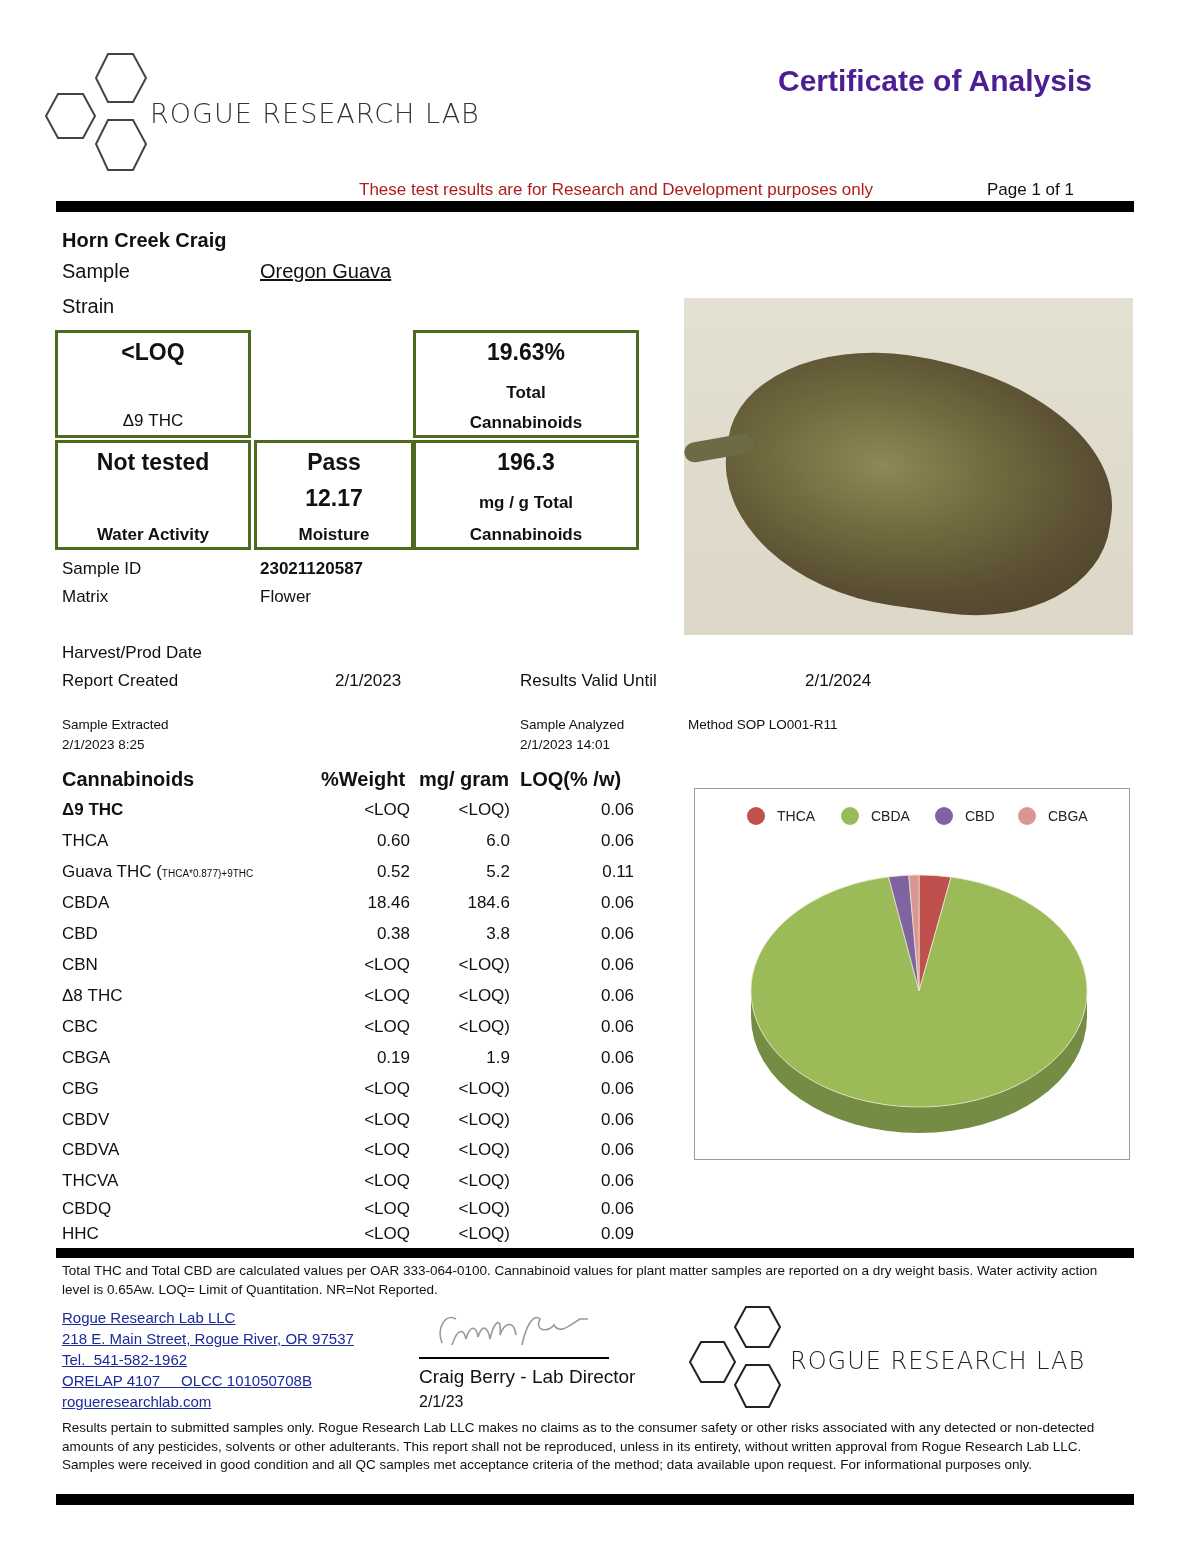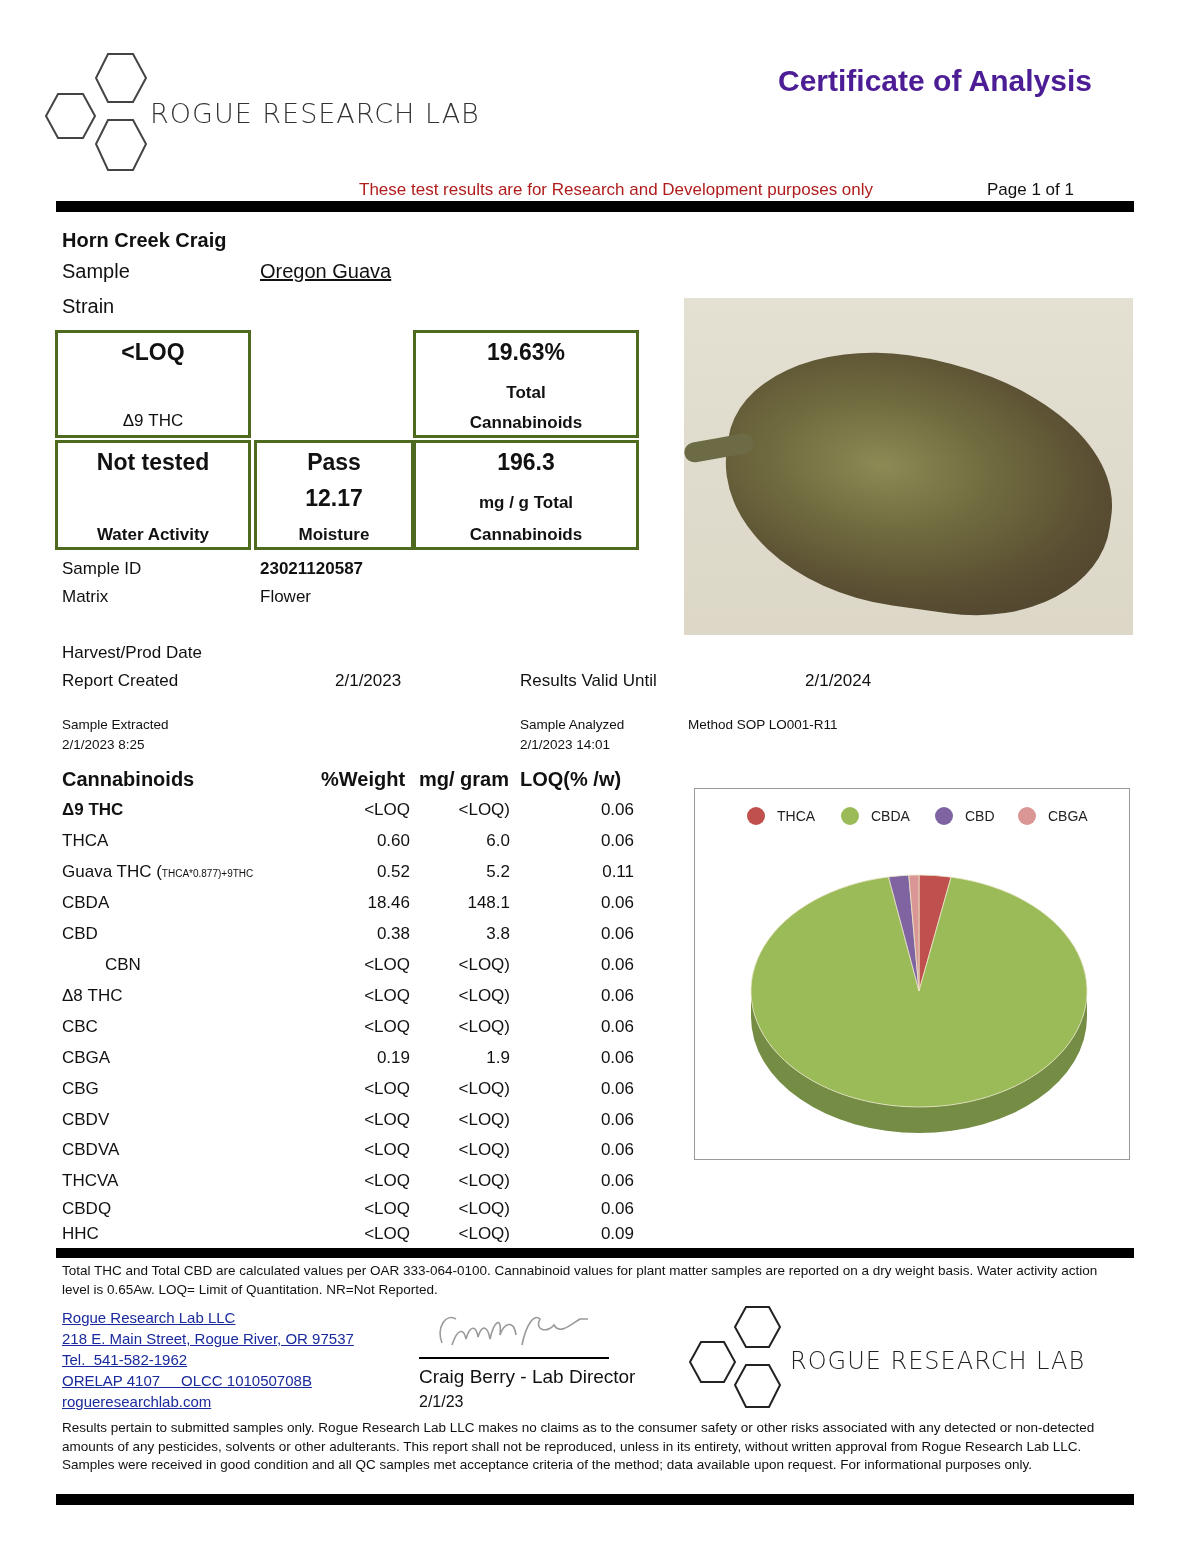--- a/index.html
+++ b/index.html
@@ -121,31 +121,31 @@
     </div>
     <div class="table-row" style="top: 862px;">
       <span class="c-name" style=""><span style="position:static;">Guava THC (</span><span style="position:static;font-size:10px;text-align:center;">THCA*0.877)+9THC</span></span>
       <span class="c-pct">0.52</span>
       <span class="c-mg">5.2</span>
       <span class="c-loq">0.11</span>
     </div>
     <div class="table-row" style="top: 893px;">
       <span class="c-name" style=""><span style="position:static;">CBDA</span></span>
       <span class="c-pct">18.46</span>
-      <span class="c-mg">148.1</span>
+      <span class="c-mg">184.6</span>
       <span class="c-loq">0.06</span>
     </div>
     <div class="table-row" style="top: 924px;">
       <span class="c-name" style=""><span style="position:static;">CBD</span></span>
       <span class="c-pct">0.38</span>
       <span class="c-mg">3.8</span>
       <span class="c-loq">0.06</span>
     </div>
     <div class="table-row" style="top: 955px;">
-      <span class="c-name" style=""><span style="position:static;margin-left:43px;">CBN</span></span>
+      <span class="c-name" style=""><span style="position:static;">CBN</span></span>
       <span class="c-pct">&lt;LOQ</span>
       <span class="c-mg">&lt;LOQ)</span>
       <span class="c-loq">0.06</span>
     </div>
     <div class="table-row" style="top: 986px;">
       <span class="c-name" style=""><span style="position:static;">Δ8 THC</span></span>
       <span class="c-pct">&lt;LOQ</span>
       <span class="c-mg">&lt;LOQ)</span>
       <span class="c-loq">0.06</span>
     </div>

